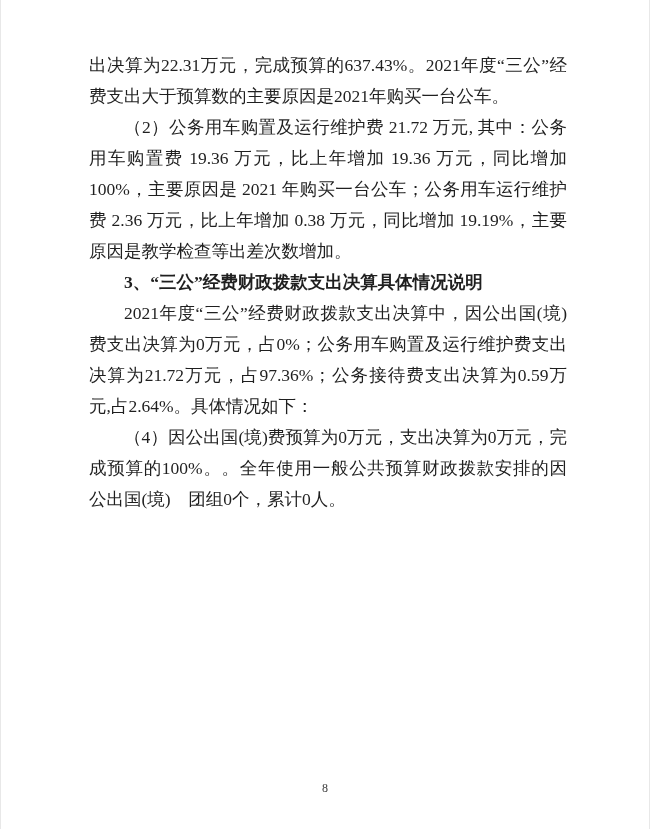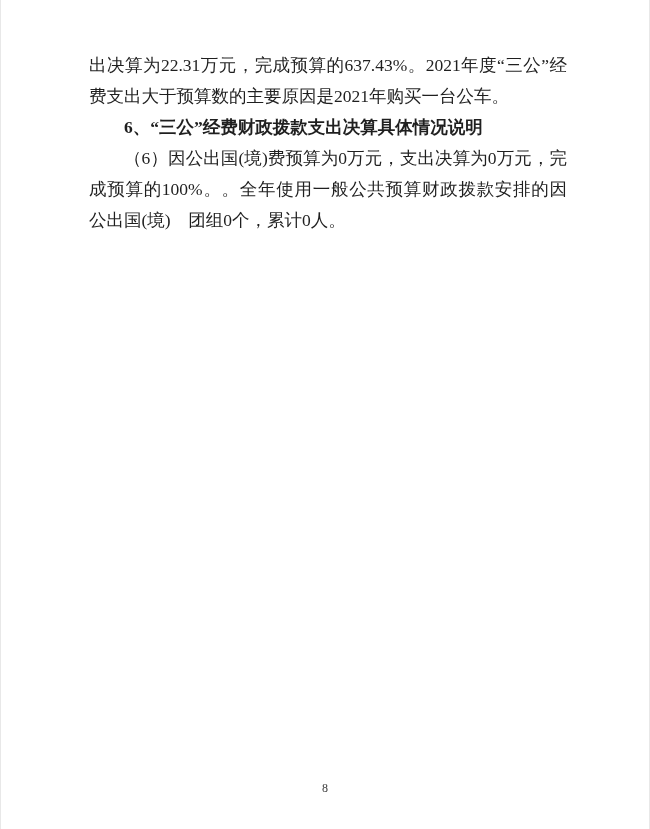--- a/index.html
+++ b/index.html
@@ -47,18 +47,20 @@
     color: #3a3a3a;
     font-family: "Liberation Serif", "DejaVu Serif", serif;
   }
 </style>
 </head>
 <body>
 
 <div class="page">
   <div class="content">
     <p>出决算为22.31万元，完成预算的637.43%。2021年度“三公”经费支出大于预算数的主要原因是2021年购买一台公车。</p>
-    <p class="indent bold">6、“三公”经费财政拨款支出决算具体情况说明</p>
-    <p class="indent">（6）因公出国(境)费预算为0万元，支出决算为0万元，完成预算的100%。。全年使用一般公共预算财政拨款安排的因公出国(境)　团组0个，累计0人。</p>
+    <p class="indent">（2）公务用车购置及运行维护费 21.72 万元, 其中：公务用车购置费 19.36 万元，比上年增加 19.36 万元，同比增加 100%，主要原因是 2021 年购买一台公车；公务用车运行维护费 2.36 万元，比上年增加 0.38 万元，同比增加 19.19%，主要原因是教学检查等出差次数增加。</p>
+    <p class="indent bold">3、“三公”经费财政拨款支出决算具体情况说明</p>
+    <p class="indent">2021年度“三公”经费财政拨款支出决算中，因公出国(境)费支出决算为0万元，占0%；公务用车购置及运行维护费支出决算为21.72万元，占97.36%；公务接待费支出决算为0.59万元,占2.64%。具体情况如下：</p>
+    <p class="indent">（4）因公出国(境)费预算为0万元，支出决算为0万元，完成预算的100%。。全年使用一般公共预算财政拨款安排的因公出国(境)　团组0个，累计0人。</p>
   </div>
 
   <div class="page-number">8</div>
 </div>
 
 </body></html>

